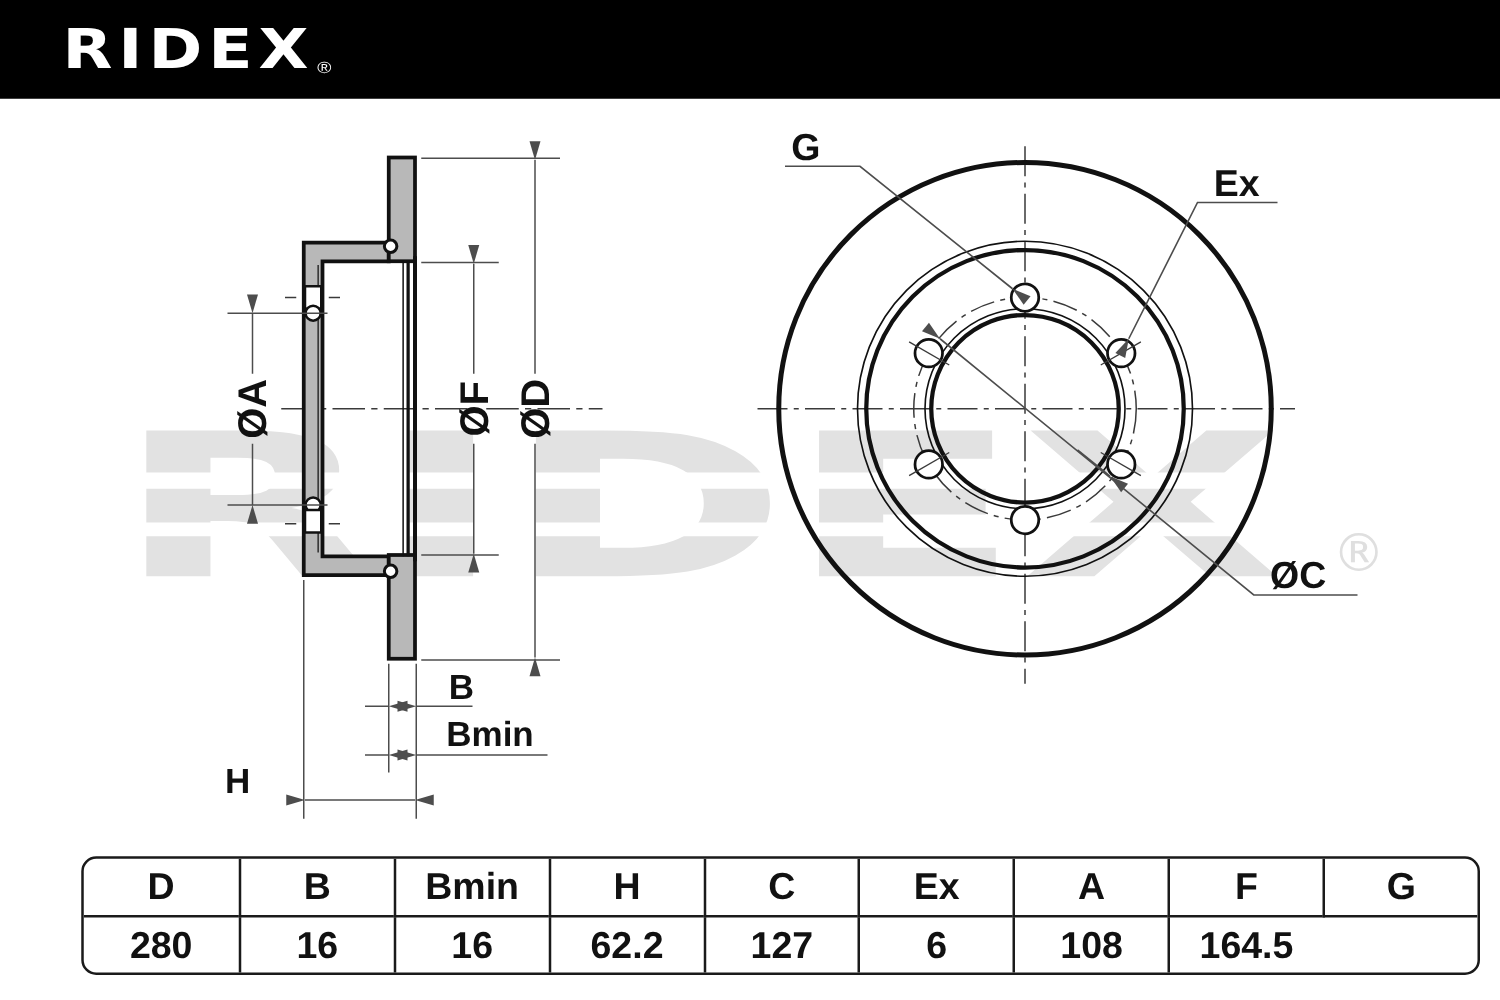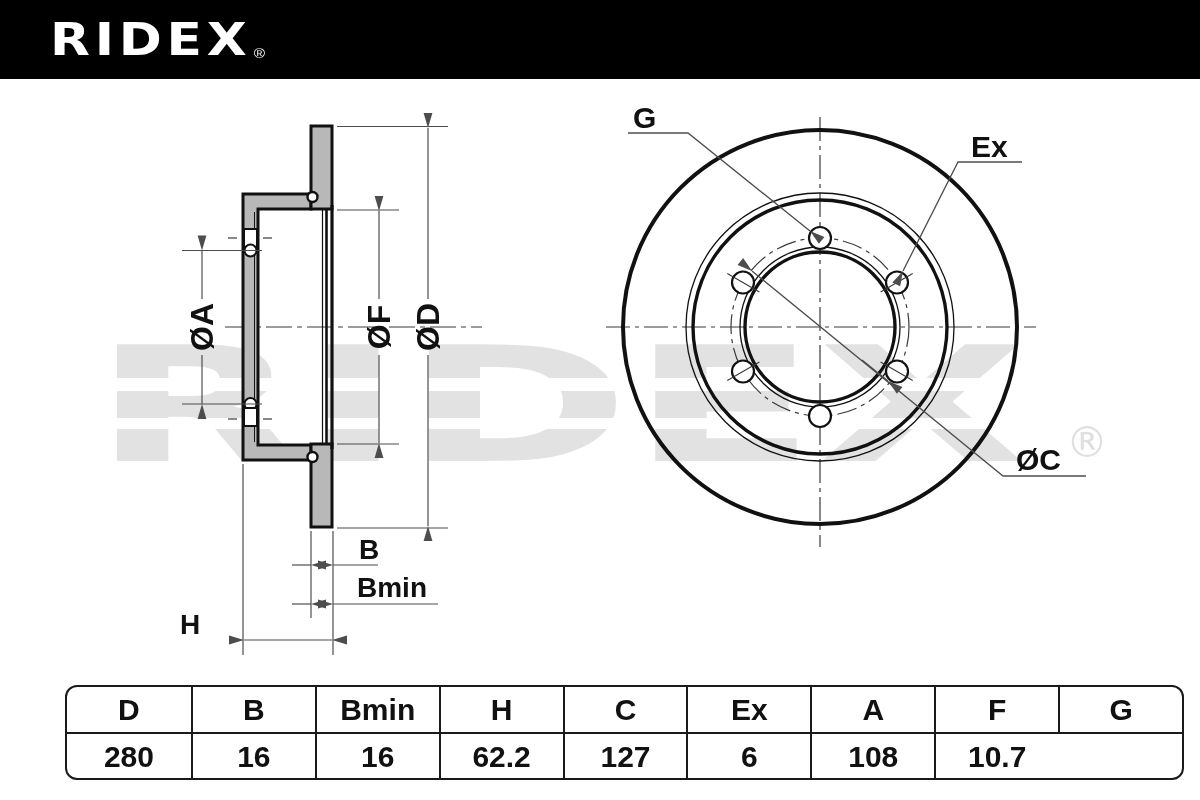--- a/index.html
+++ b/index.html
@@ -184,16 +184,16 @@
     <div class="cell head">A</div>
     <div class="cell head">F</div>
     <div class="cell head">G</div>
     <div class="cell val first">280</div>
     <div class="cell val">16</div>
     <div class="cell val">16</div>
     <div class="cell val">62.2</div>
     <div class="cell val">127</div>
     <div class="cell val">6</div>
     <div class="cell val">108</div>
-    <div class="cell val">10.7</div>
+    <div class="cell val">164.5</div>
   </div>
 
 </div>
 
 </body></html>

